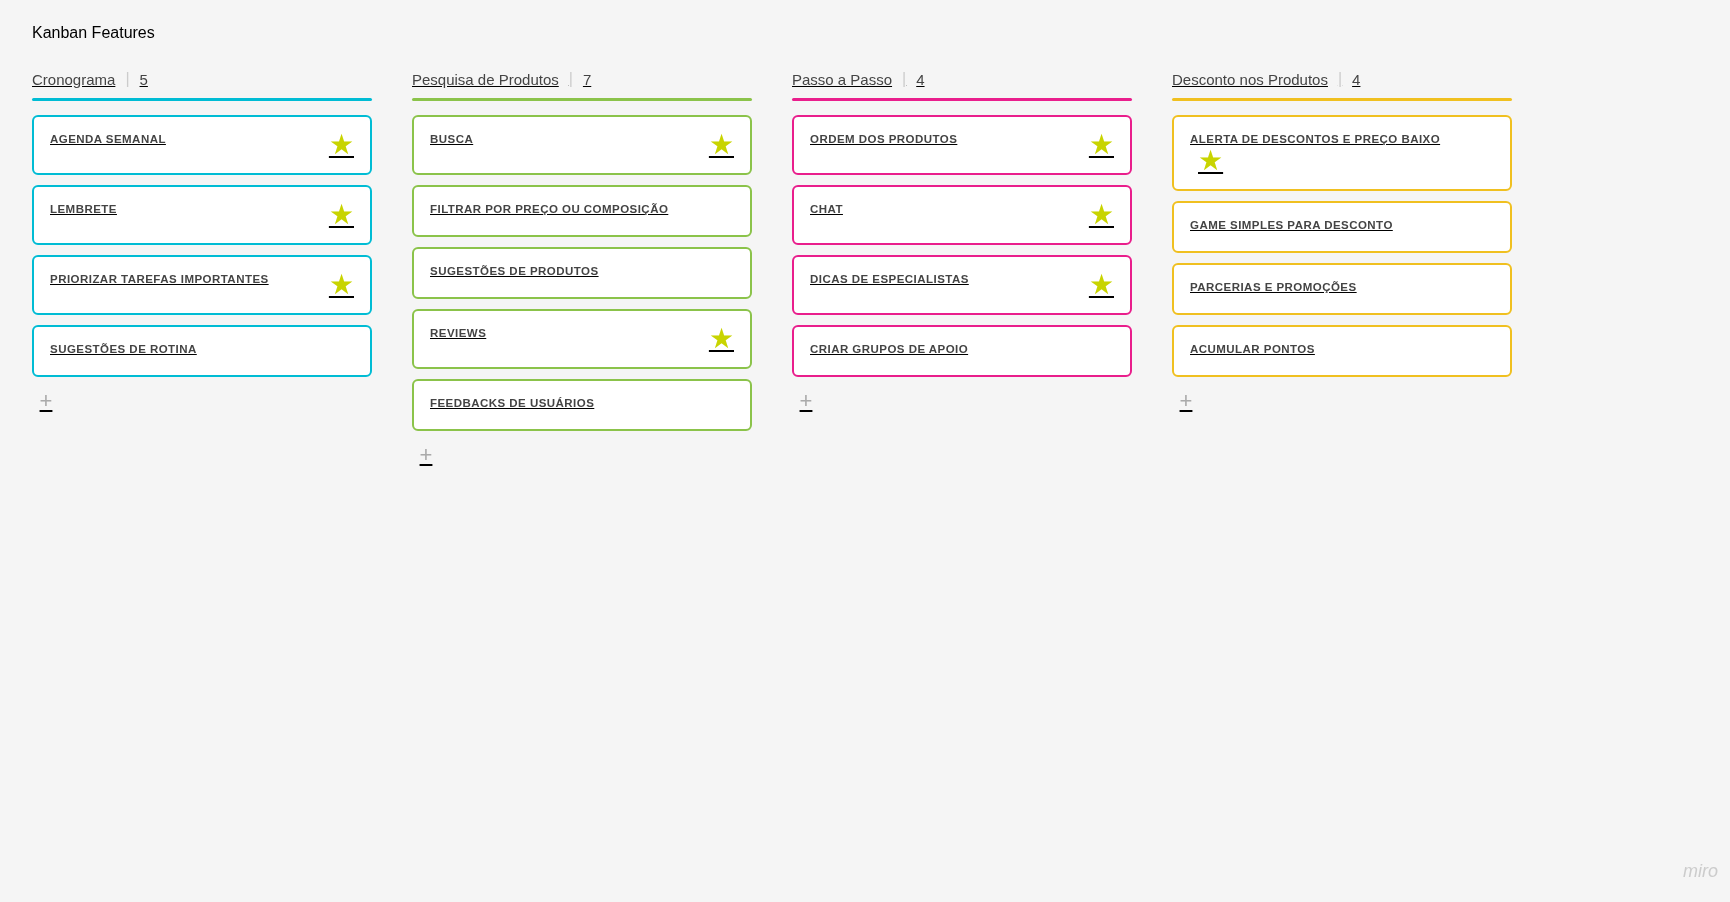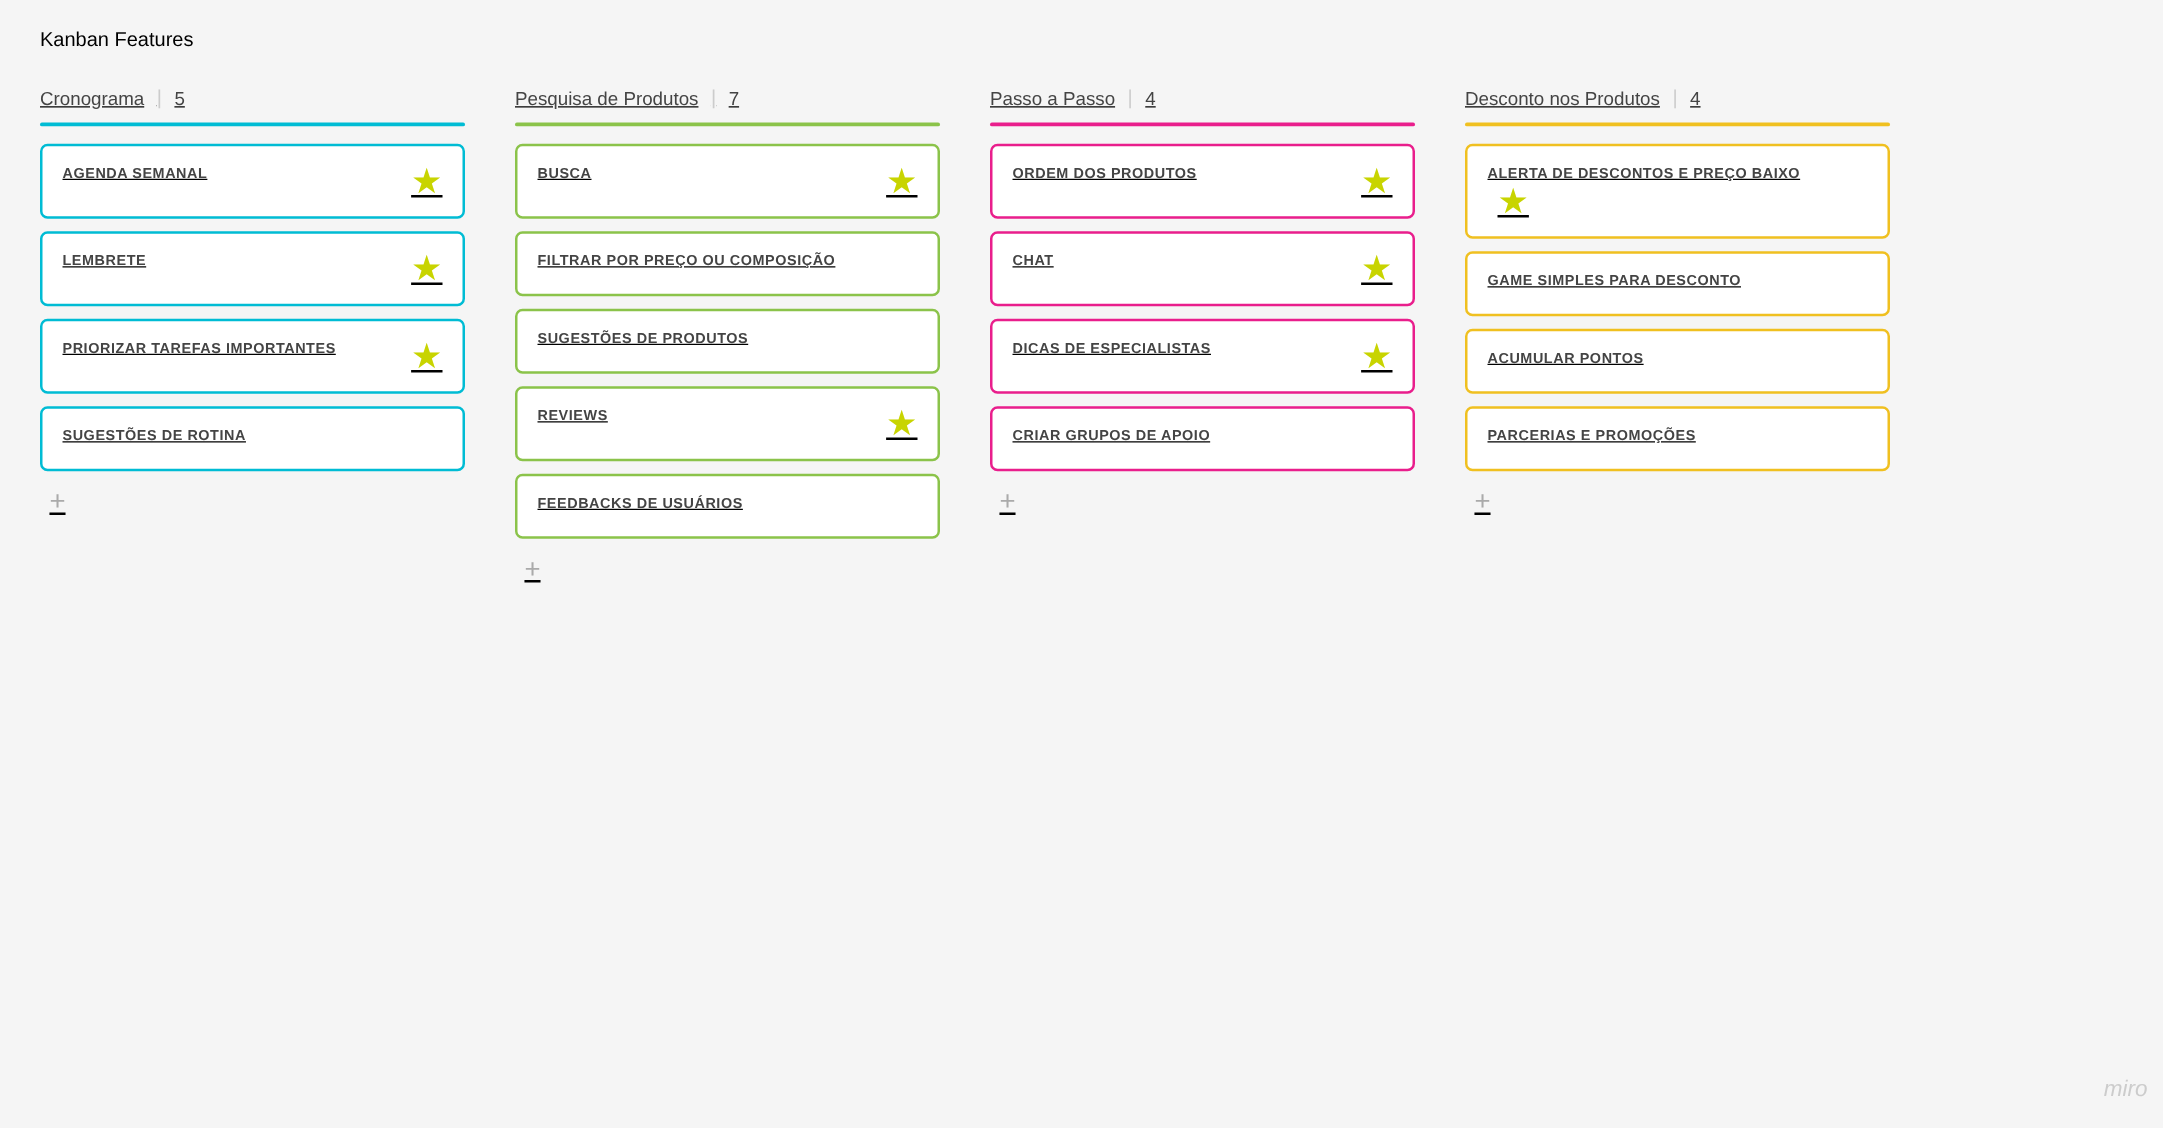--- a/index.html
+++ b/index.html
@@ -201,22 +201,22 @@
       </div>
       <div class="column-line"></div>
       <div class="card">
         <span class="card-text">ALERTA DE DESCONTOS E PREÇO BAIXO</span>
         <span class="star">★</span>
       </div>
       <div class="card">
         <span class="card-text">GAME SIMPLES PARA DESCONTO</span>
       </div>
       <div class="card">
+        <span class="card-text">PARCERIAS E PROMOÇÕES</span>
+      </div>
+      <div class="card">
         <span class="card-text">ACUMULAR PONTOS</span>
       </div>
-      <div class="card">
-        <span class="card-text">PARCERIAS E PROMOÇÕES</span>
-      </div>
       <button class="add-button">+</button>
     </div>
   </div>
 
 <div class="miro-logo">miro</div>
 
 </body></html>

